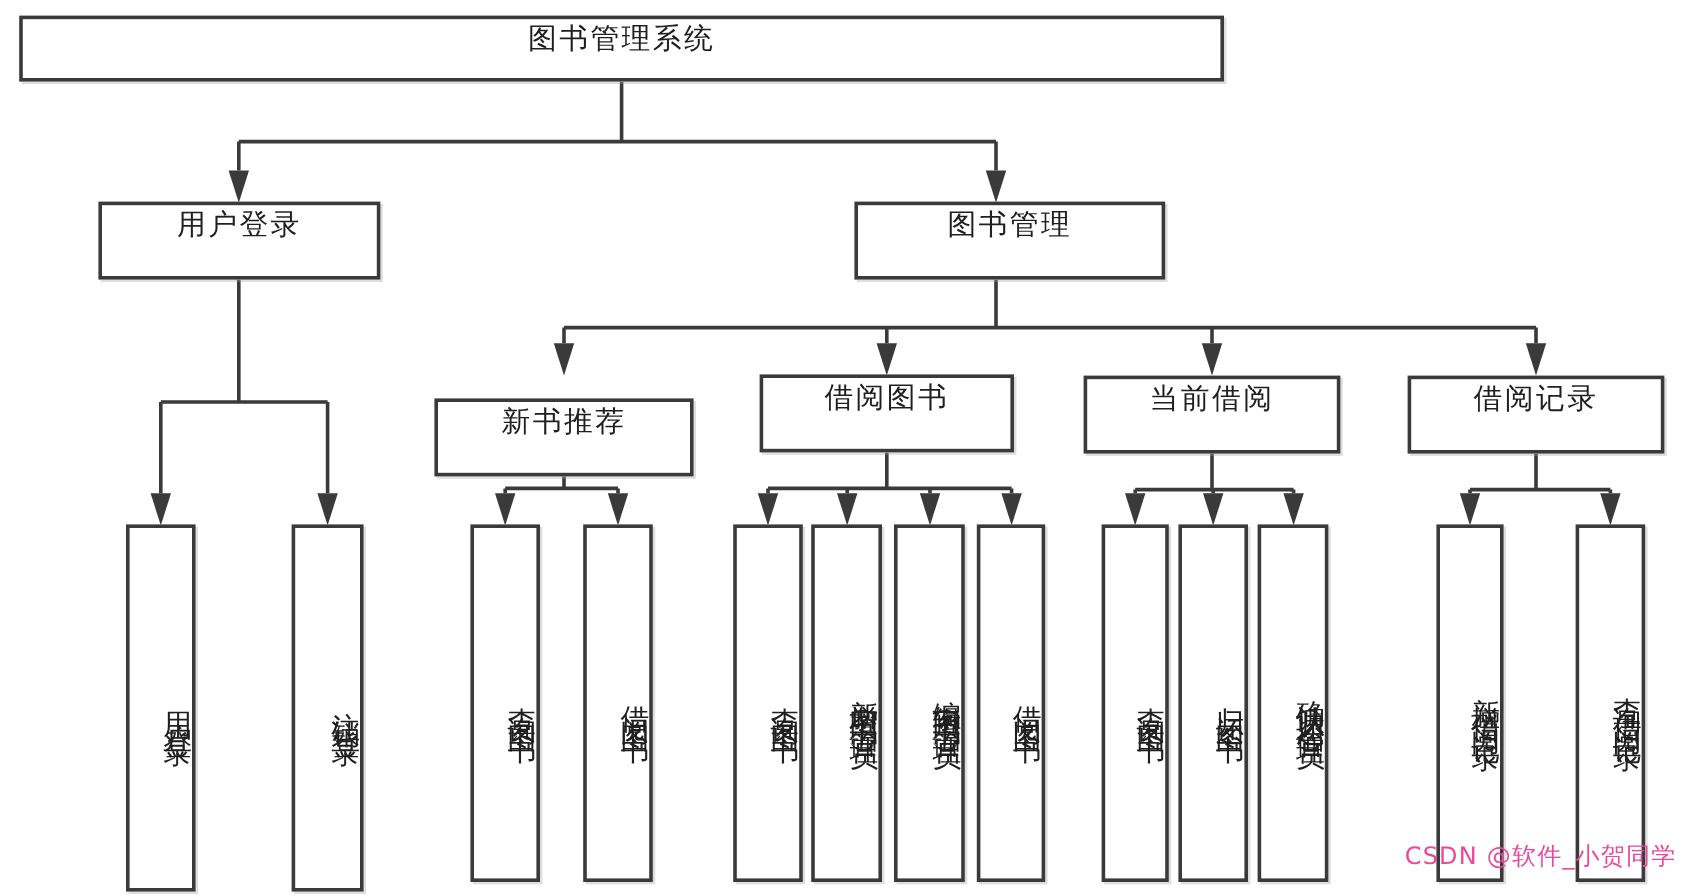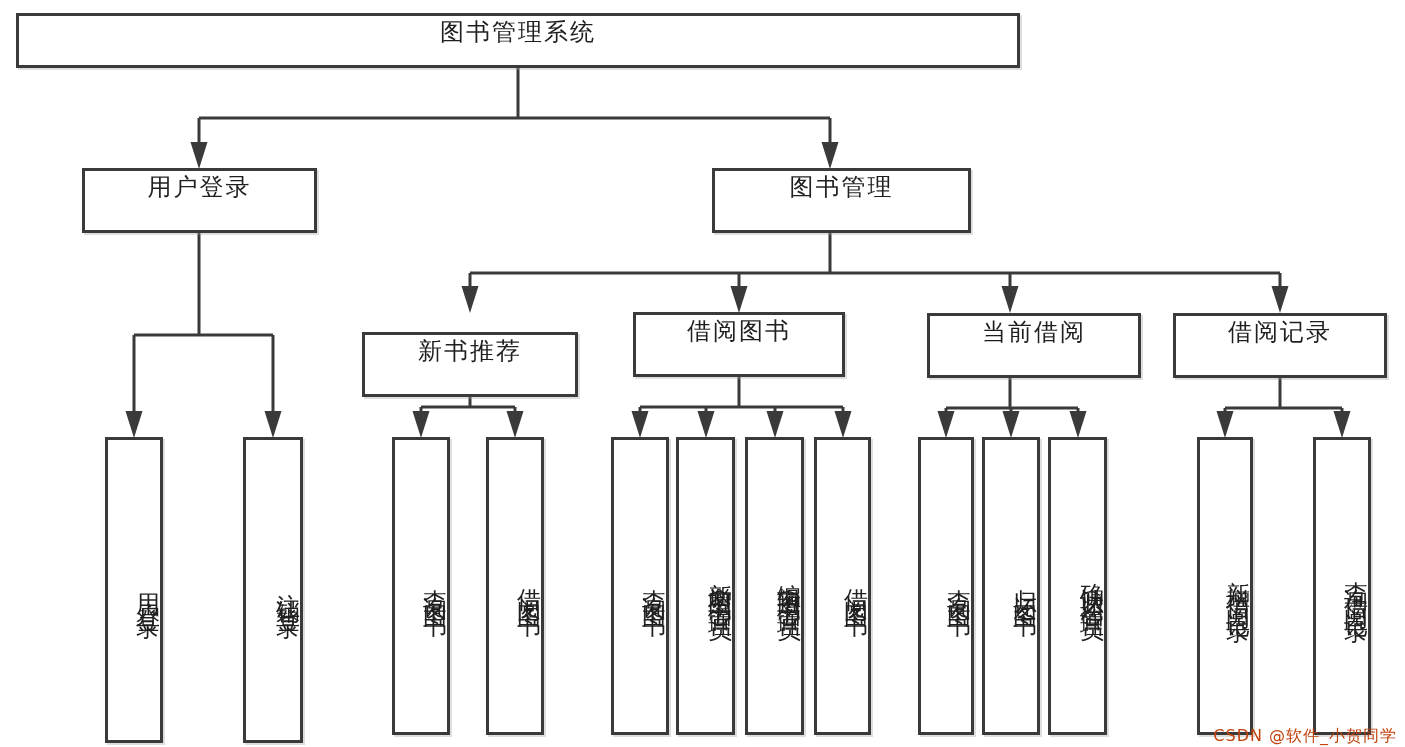--- a/index.html
+++ b/index.html
@@ -32,23 +32,23 @@
     text-orientation:mixed;
     font-size:24px;
     letter-spacing:8px;
     line-height:1;
     color:#1f1f1f;
     white-space:nowrap;
   }
   .vlabel.long{letter-spacing:5px;}
   #watermark{
     position:absolute;
-    right:8px;bottom:0;
-    font-size:16px;
-    color:#c2410c;
+    right:8px;bottom:20px;
+    font-size:20px;
+    color:#ec4899;
     letter-spacing:1px;
     white-space:nowrap;
   }
   .stroke{stroke:#3a3a3a;stroke-width:3;fill:none;}
   .arrow{fill:#3a3a3a;stroke:none;}
 </style>
 </head>
 <body>
 
 <div id="canvas">
@@ -99,21 +99,21 @@
   <div class="node" style="left:712px;top:168px;width:259px;height:65px;">
     <span class="hlabel">图书管理</span>
   </div>
 
   <div class="node" style="left:362px;top:312px;width:216px;height:65px;margin-top:20px;">
     <span class="hlabel">新书推荐</span>
   </div>
   <div class="node" style="left:633px;top:312px;width:212px;height:65px;">
     <span class="hlabel">借阅图书</span>
   </div>
-  <div class="node" style="left:903px;top:313px;width:214px;height:65px;margin-left:24px;">
+  <div class="node" style="left:903px;top:313px;width:214px;height:65px;">
     <span class="hlabel">当前借阅</span>
   </div>
   <div class="node" style="left:1173px;top:313px;width:214px;height:65px;">
     <span class="hlabel">借阅记录</span>
   </div>
 
   <div class="node vnode" style="left:105px;top:437px;width:58px;height:306px;">
     <span class="vlabel">用户登录</span>
   </div>
   <div class="node vnode" style="left:243px;top:437px;width:60px;height:306px;">

